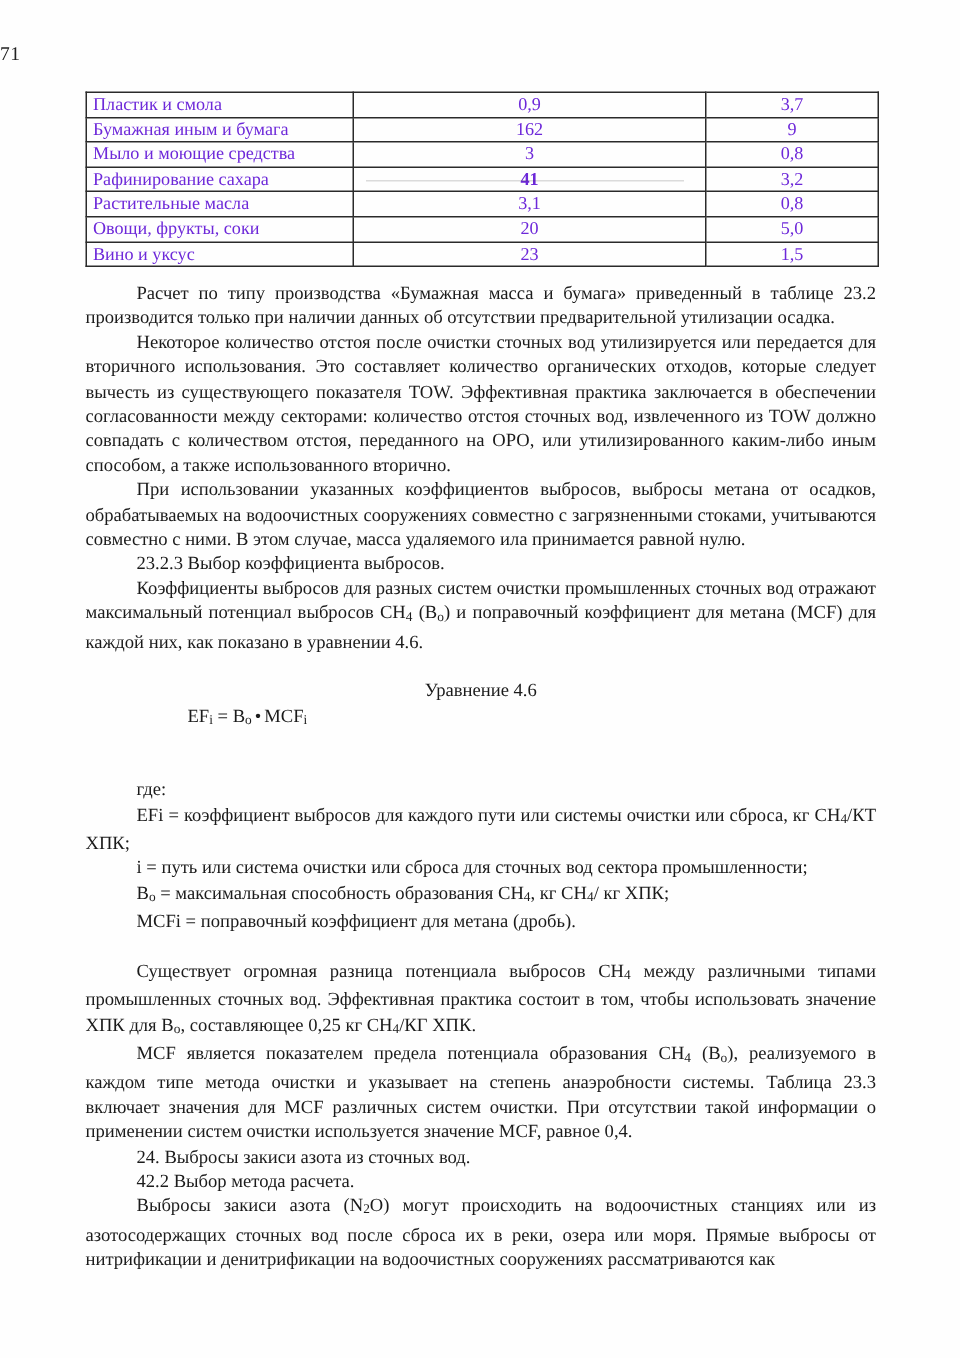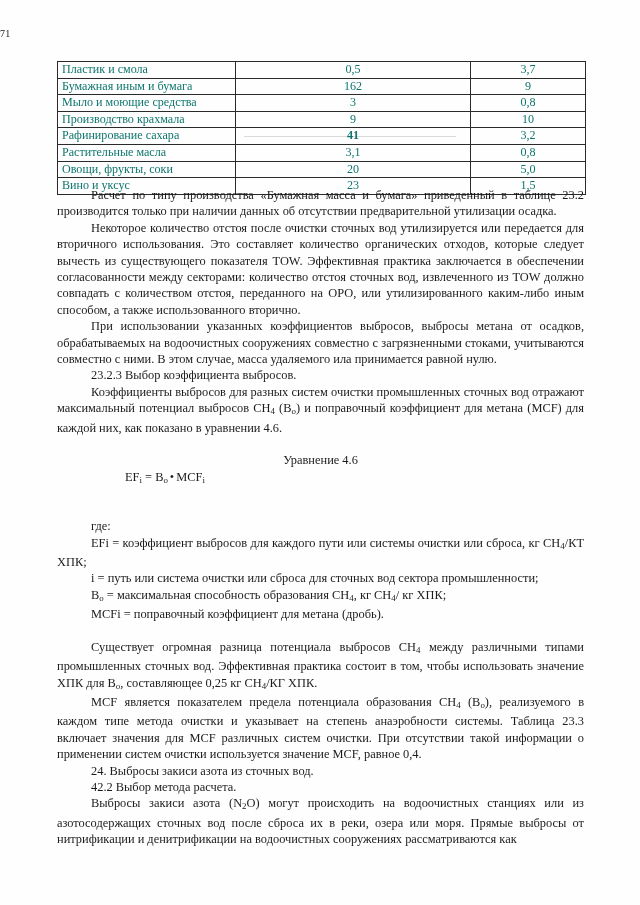--- a/index.html
+++ b/index.html
@@ -24,35 +24,35 @@
     background: #fefefe;
   }
 
   
   .page-number {
     position: absolute;
     left: 0;
     top: 28px;
     width: 640px;
     text-align: left;
-    font-size: 10px;
+    font-size: 13px;
     letter-spacing: 0.3px;
     color: #222;
   }
 
   
   .data-table {
     position: absolute;
     left: 57px;
     top: 61px;
     width: 528px;
     border-collapse: collapse;
     table-layout: fixed;
     font-size: 12.1px;
-    color: #0f766e;
+    color: #6d28d9;
   }
   .data-table td {
     border: 1px solid #2a2a2a;
     height: 15.6px;
     padding: 0 0 0 4px;
     line-height: 15.6px;
     white-space: nowrap;
     overflow: hidden;
   }
   .data-table td.num {
@@ -149,39 +149,34 @@
 
   <table class="data-table">
     <colgroup>
       <col class="col-label">
         <col class="col-v1">
         <col class="col-v2">
     </colgroup>
     <tbody>
       <tr>
         <td>Пластик и смола</td>
-        <td class="num">0,5</td>
+        <td class="num">0,9</td>
         <td class="num">3,7</td>
       </tr>
       <tr>
         <td>Бумажная иным и бумага</td>
         <td class="num">162</td>
         <td class="num">9</td>
       </tr>
       <tr>
         <td>Мыло и моющие средства</td>
         <td class="num">3</td>
         <td class="num">0,8</td>
       </tr>
       <tr>
-        <td>Производство крахмала</td>
-        <td class="num">9</td>
-        <td class="num">10</td>
-      </tr>
-      <tr>
         <td>Рафинирование сахара</td>
         <td class="num speckle">41</td>
         <td class="num">3,2</td>
       </tr>
       <tr>
         <td>Растительные масла</td>
         <td class="num">3,1</td>
         <td class="num">0,8</td>
       </tr>
       <tr>

